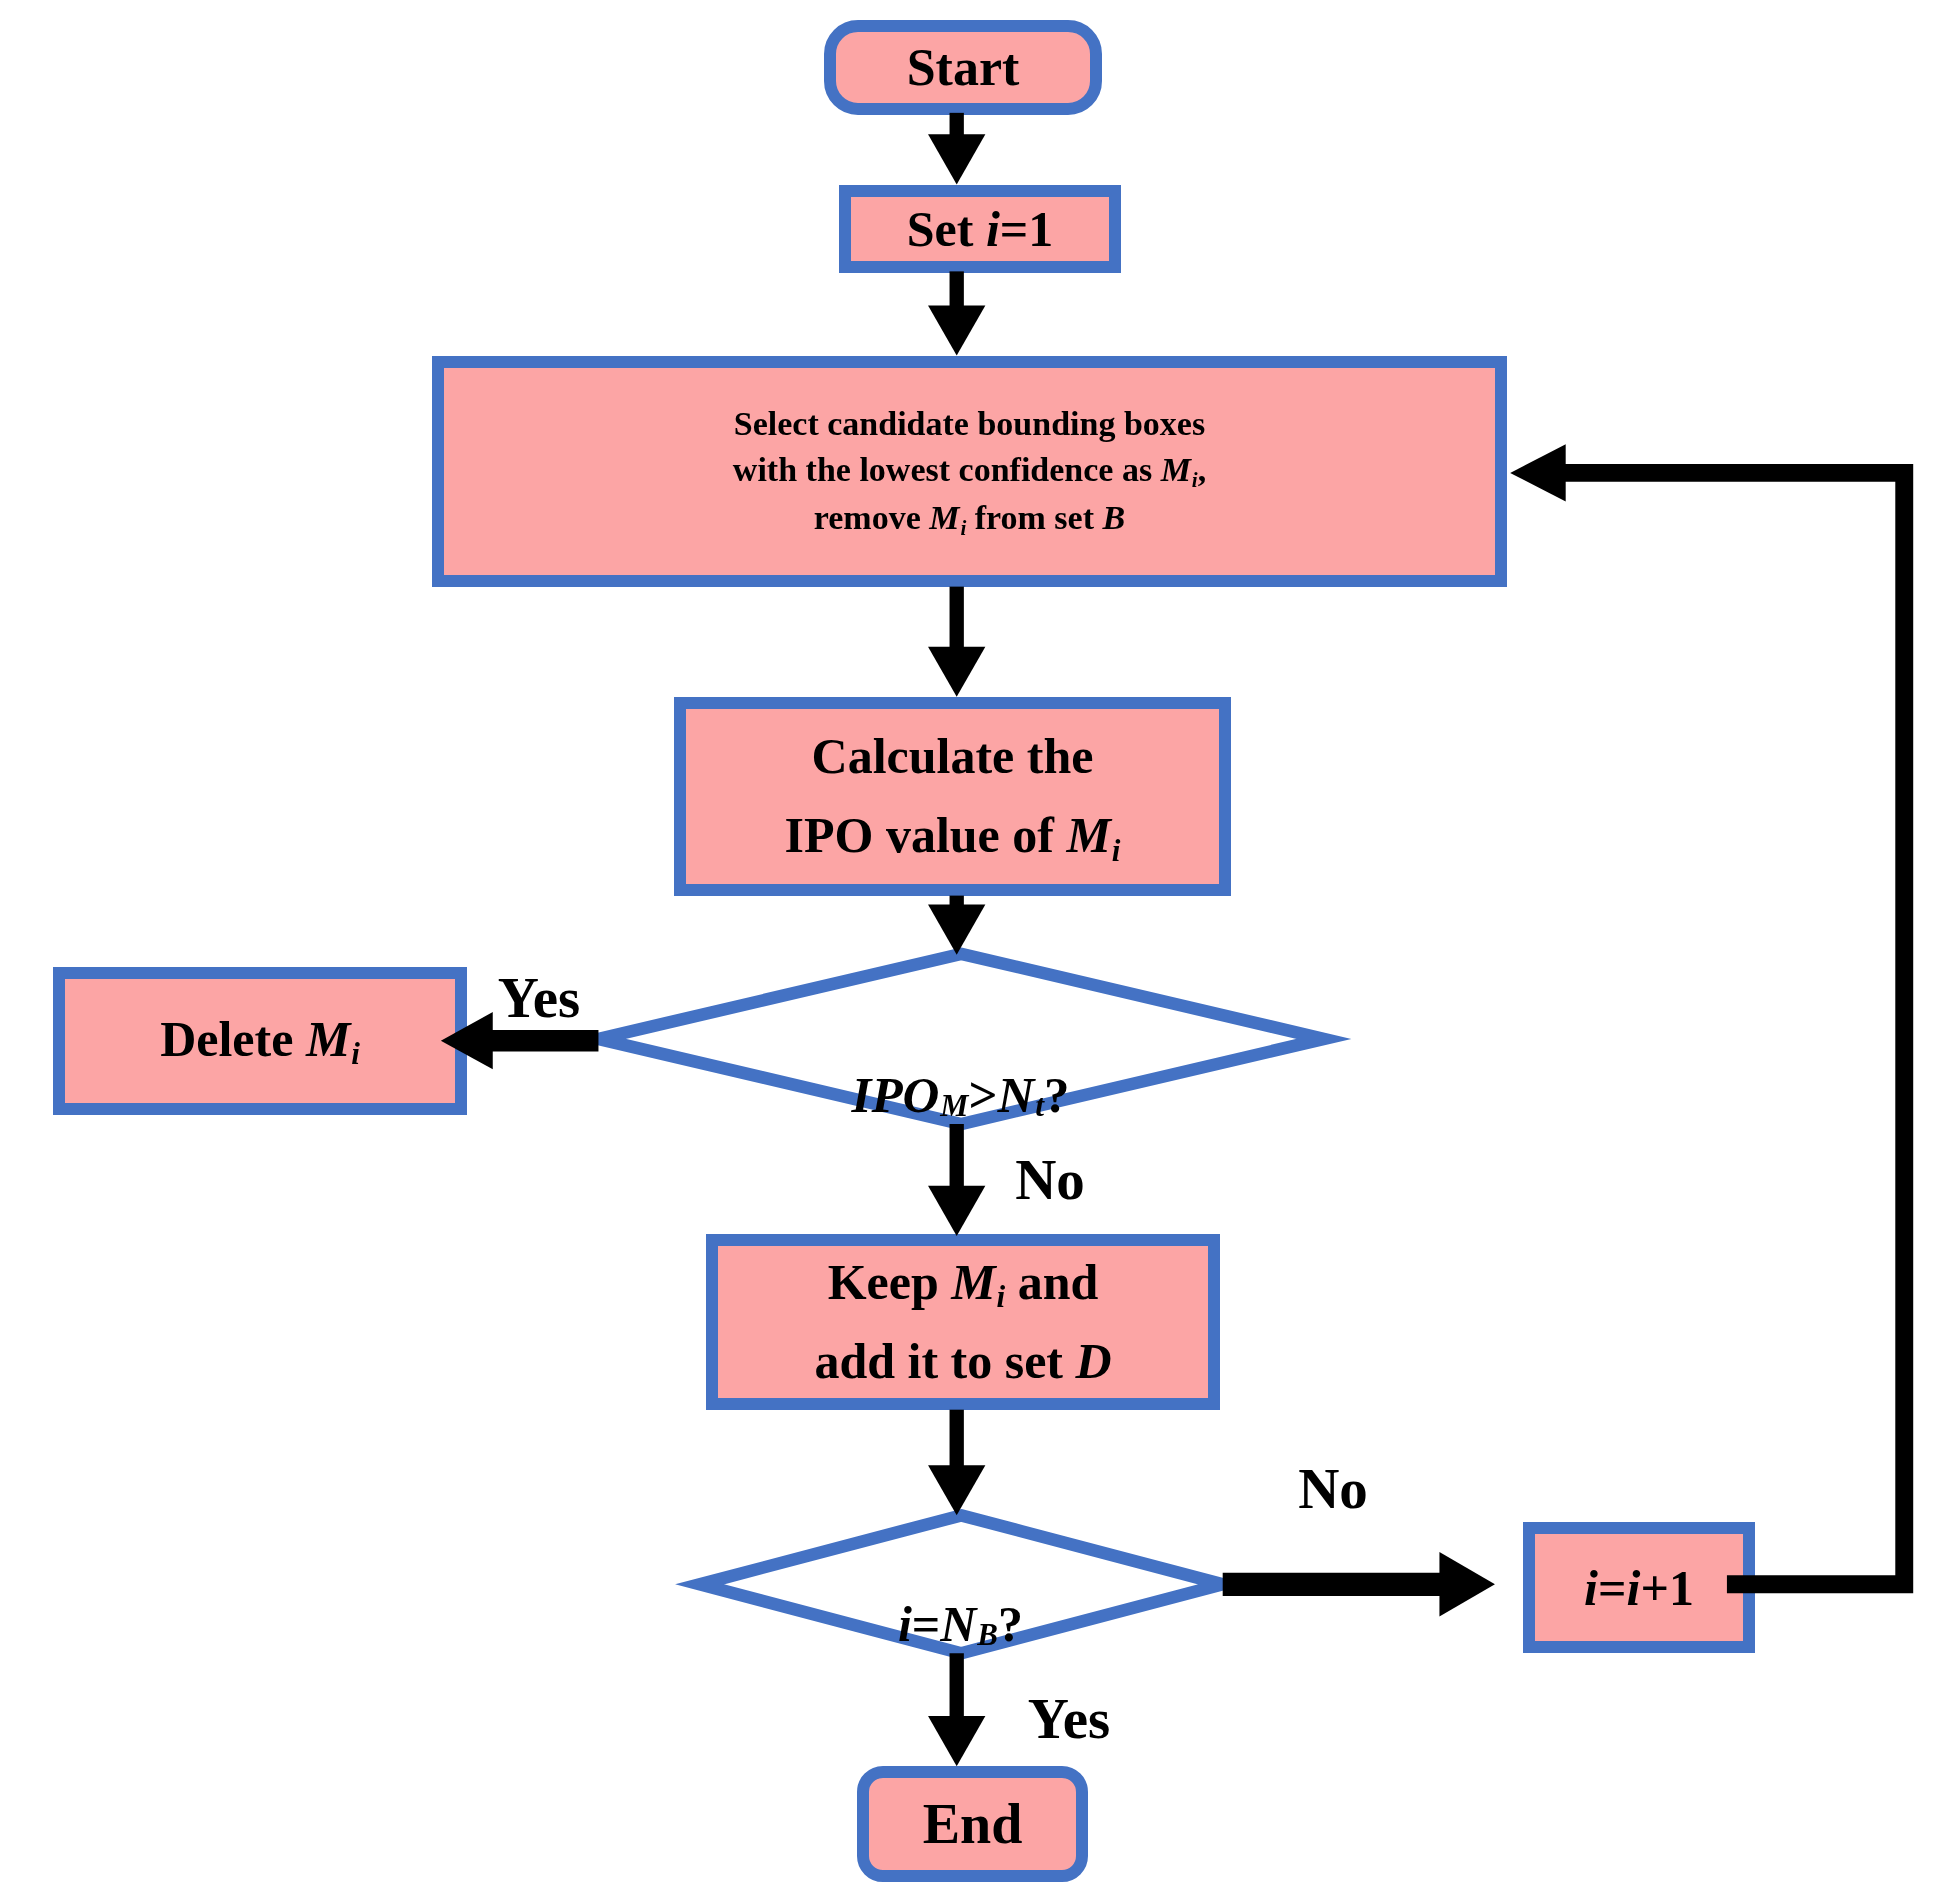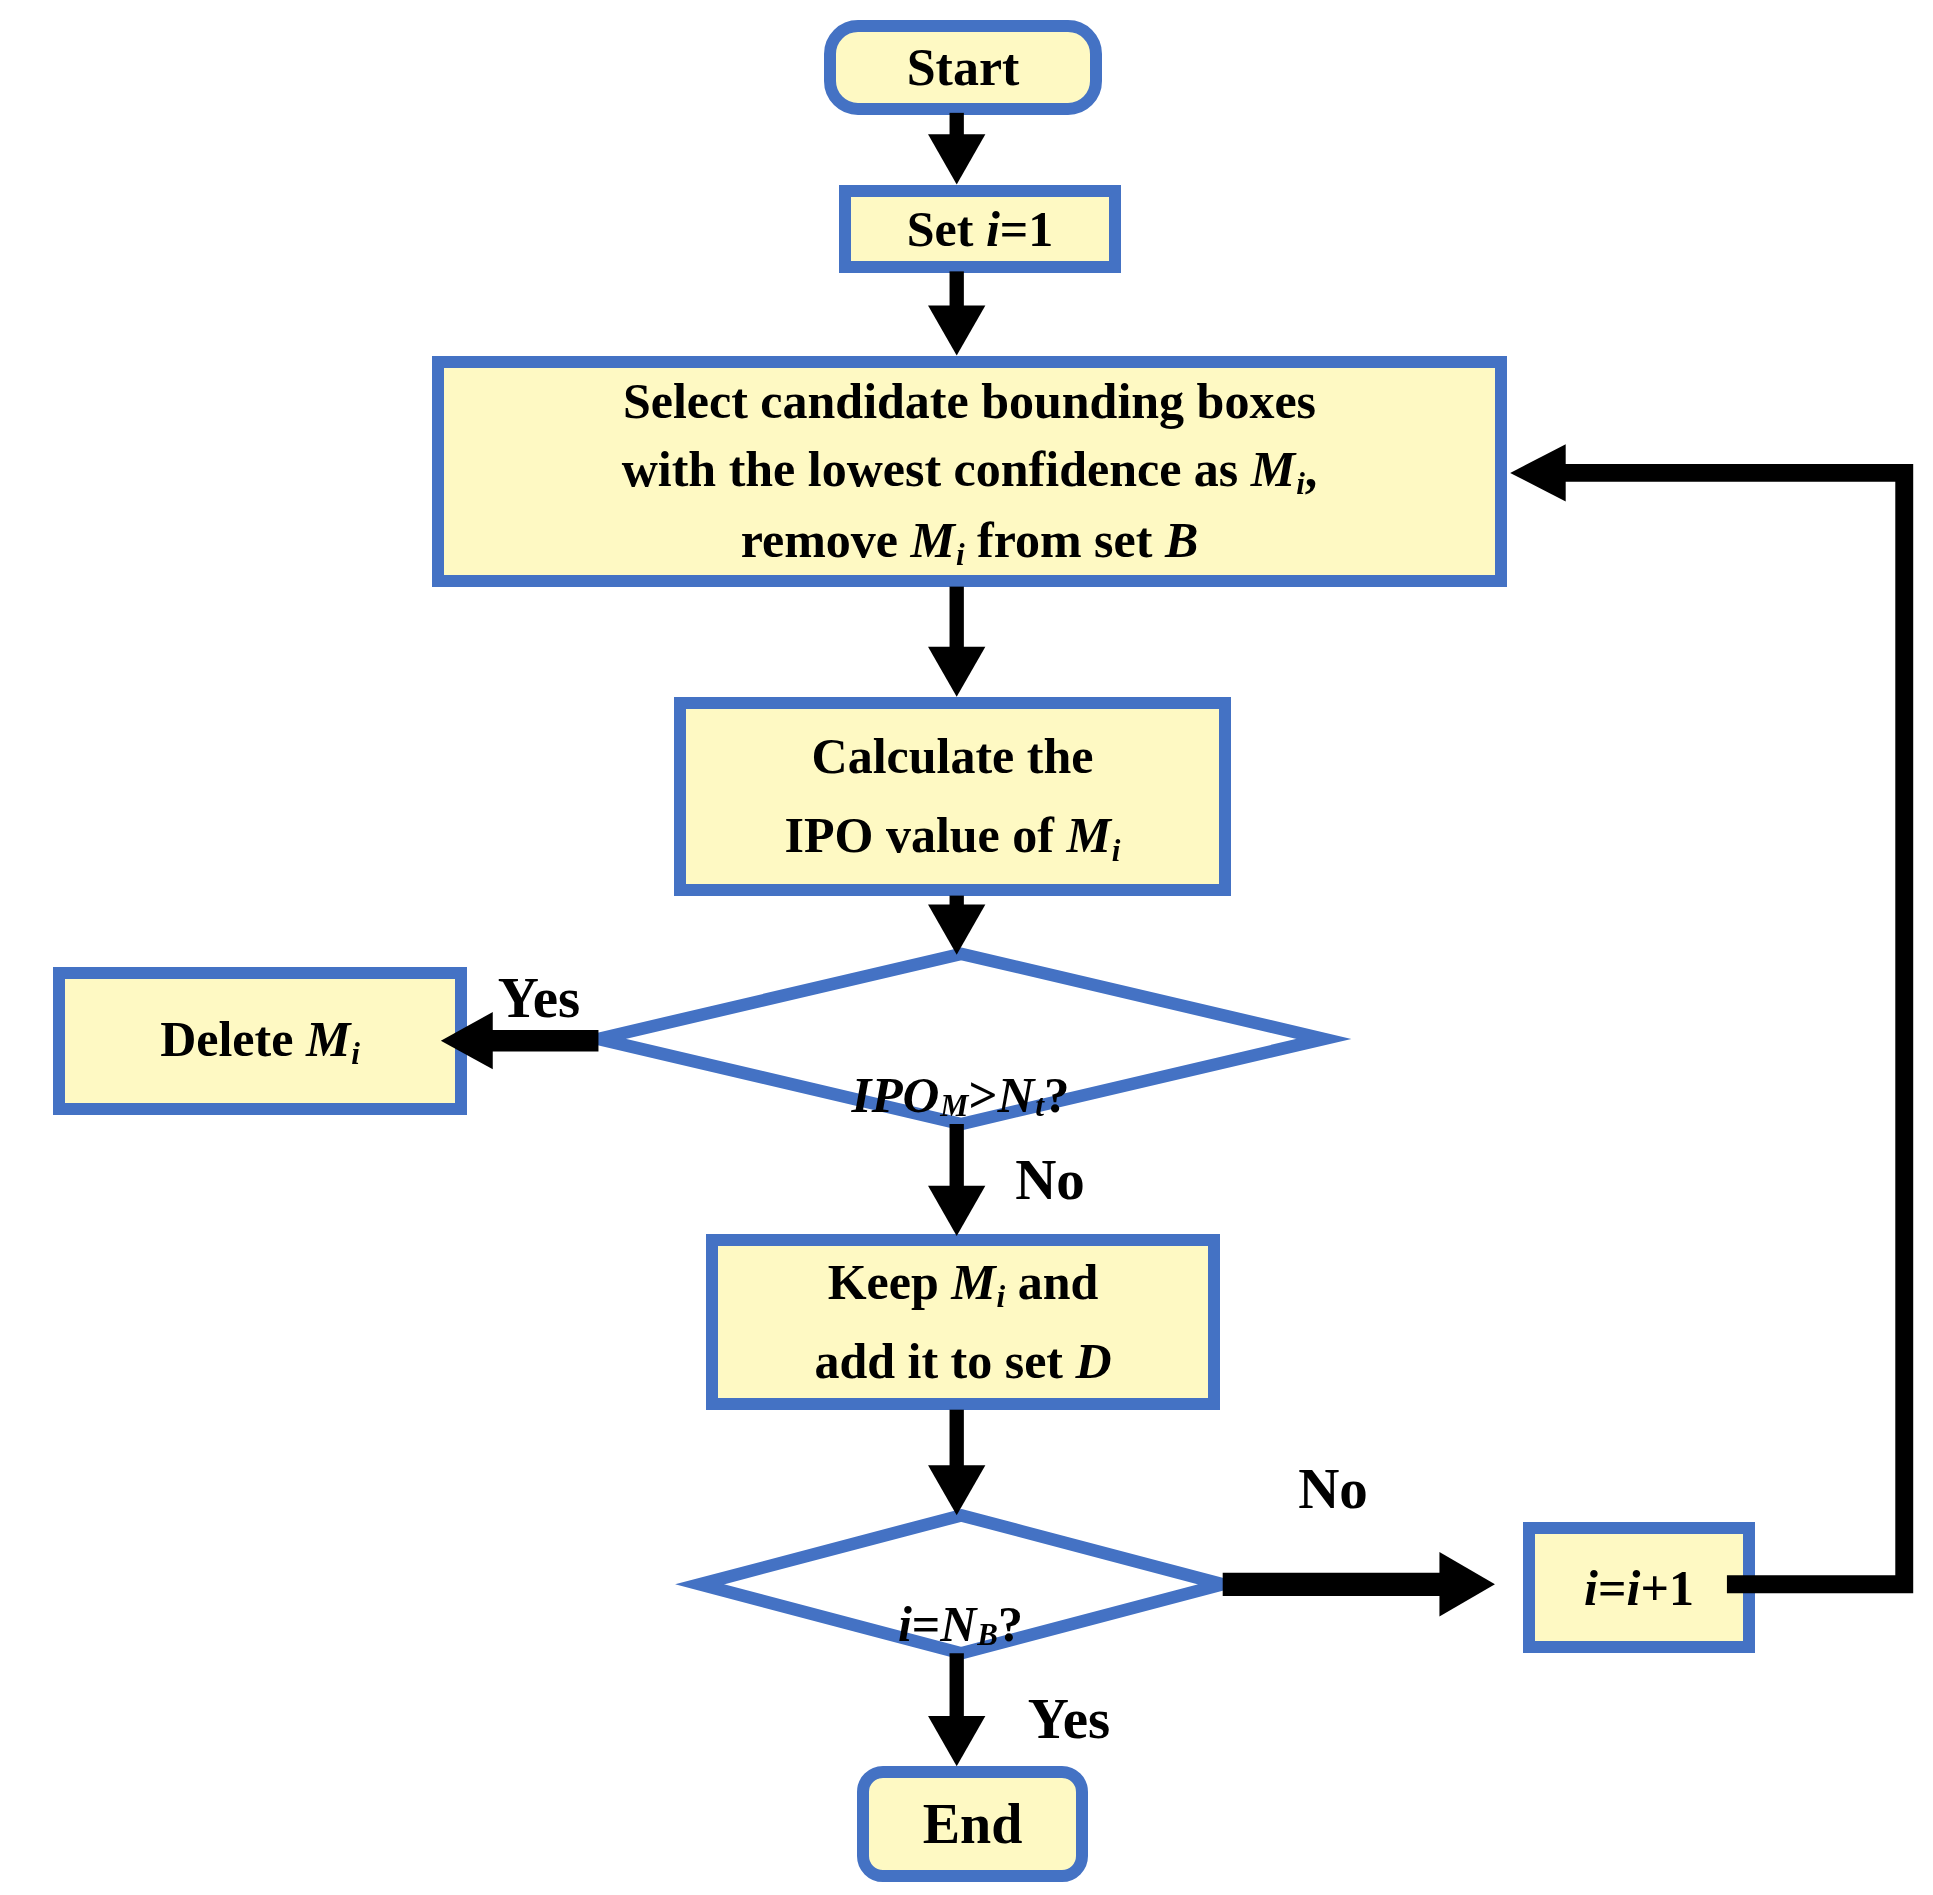--- a/index.html
+++ b/index.html
@@ -8,35 +8,35 @@
     width:1934px;height:1896px;
     background:#ffffff;
     font-family:"Liberation Serif","DejaVu Serif",serif;
     font-weight:bold;
     color:#000000;
     overflow:hidden;
   }
   .node{
     position:absolute;
     box-sizing:border-box;
-    background:#fef9c3;
+    background:#fca5a5;
     border:12.5px solid #4472C4;
     display:flex;
     flex-direction:column;
     align-items:center;
     justify-content:center;
     text-align:center;
     z-index:2;
   }
   .rounded{border-radius:34px;}
   .node-line{white-space:nowrap;}
   .fs-start{font-size:52px;}
   .fs-end{font-size:56px;}
   .fs-proc{font-size:50px;margin-left:28px;}
-  .fs-select{font-size:50px;line-height:1.36;}
+  .fs-select{font-size:34px;line-height:1.36;}
   .fs-two{font-size:50px;line-height:1.58;}
   .seg-i{font-style:italic;}
   .seg-isub{font-style:italic;font-size:0.62em;vertical-align:-0.28em;margin-left:0.9px;}
   .diamond-label{
     position:absolute;
     display:flex;align-items:flex-end;justify-content:center;
     text-align:center;z-index:4;font-size:51px;white-space:nowrap;
   }
   .edge-label{
     position:absolute;

